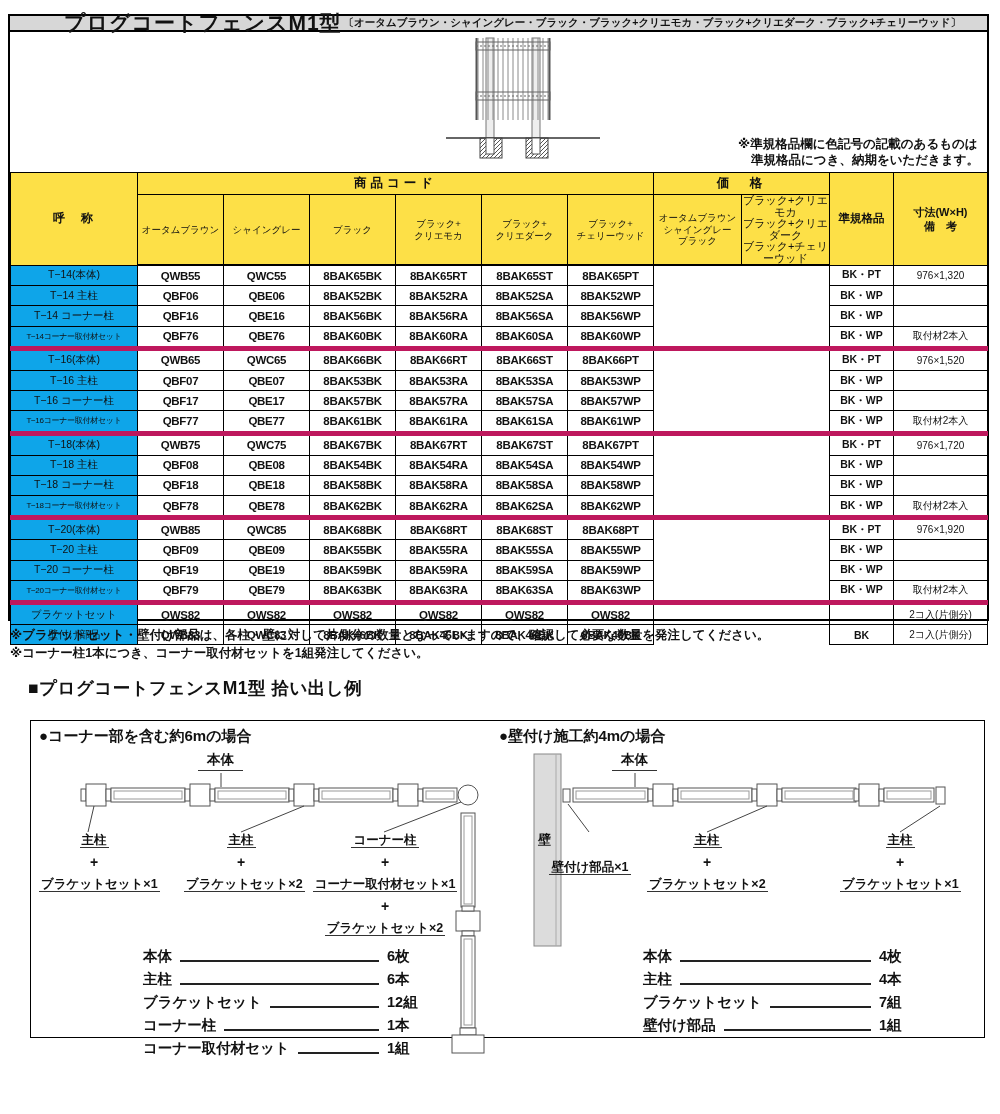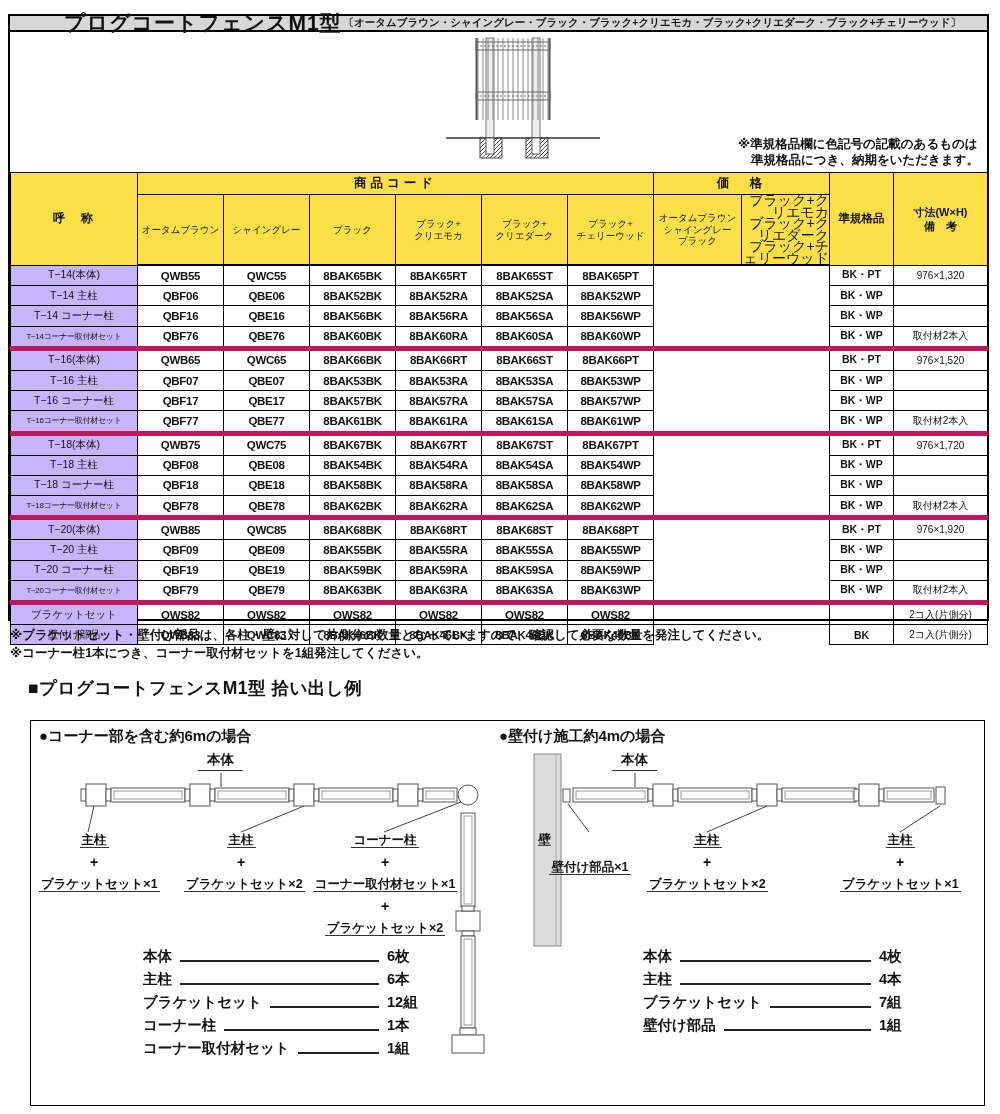--- a/index.html
+++ b/index.html
@@ -23,41 +23,41 @@
   .top-note { position:absolute; right:8px; bottom:4px; font-size:12.5px; line-height:16px; font-weight:bold; }
   .top-note .l2 { padding-left:13px; }
 
   
   table { border-collapse:collapse; width:977px; table-layout:fixed; }
   th,td { border:1px solid #000; text-align:center; vertical-align:middle; padding:0; overflow:hidden; }
   thead th { background:#fde047; font-weight:bold; }
   .h-top  { height:21px; font-size:12.5px; letter-spacing:4px; }
   .h-name { font-size:12px; letter-spacing:2px; }
   .h-sub  { height:61px; font-size:9.5px; line-height:11.5px; font-weight:normal; }
-  .h-sub-sm { font-size:14px;text-align:right; }
+  .h-sub-sm { font-size:11px; }
   .h-std  { font-size:11.5px; }
   .h-size { font-size:11px; line-height:14px; }
   thead tr:last-child th { border-bottom:2px solid #000; }
 
   tbody td { height:19.2px; }
-  td.name { background:#c4b5fd; font-size:10.5px; }
+  td.name { background:#0ea5e9; font-size:10.5px; }
   td.name.small { font-size:8px; letter-spacing:-0.3px; }
   td.code { font-weight:bold; font-size:11.5px; letter-spacing:-0.3px; }
   td.std  { font-weight:bold; font-size:10.5px; }
   td.size { font-size:10px; }
   td.price { border-top:0; border-bottom:0; }
   td.price.sep-thin { border-bottom:1px solid #000; }
   tr.group-end td { border-bottom:5px solid #be185d; }
 
   
   .footnotes { position:absolute; left:10px; top:626px; font-size:12.5px; line-height:18px; font-weight:bold; }
   .section-heading { position:absolute; left:28px; top:676px; font-size:17.5px; font-weight:bold; letter-spacing:0.5px; }
 
   
-  .examples { position:absolute; left:30px; top:720px; width:955px; height:386px;
+  .examples { position:absolute; left:30px; top:720px; width:955px; height:318px;
     border:1px solid #000; box-sizing:border-box; }
   .examples svg { position:absolute; left:0; top:0; }
   .ex-header { position:absolute; font-size:15px; font-weight:bold; white-space:nowrap; }
   .dlabel { position:absolute; font-size:13.5px; font-weight:bold;
     border-bottom:1px solid #333; padding:0 9px 1px 9px; }
   .wall-label { position:absolute; font-size:13px; font-weight:bold; }
   .stack { position:absolute; text-align:center; font-size:12.5px; font-weight:bold; }
   .stack .stack-line { line-height:22px; white-space:nowrap; }
   .stack .ul { border-bottom:1px solid #333; padding:0 2px 0 2px; }
   .stack .plus { font-size:14px; line-height:22px; }

